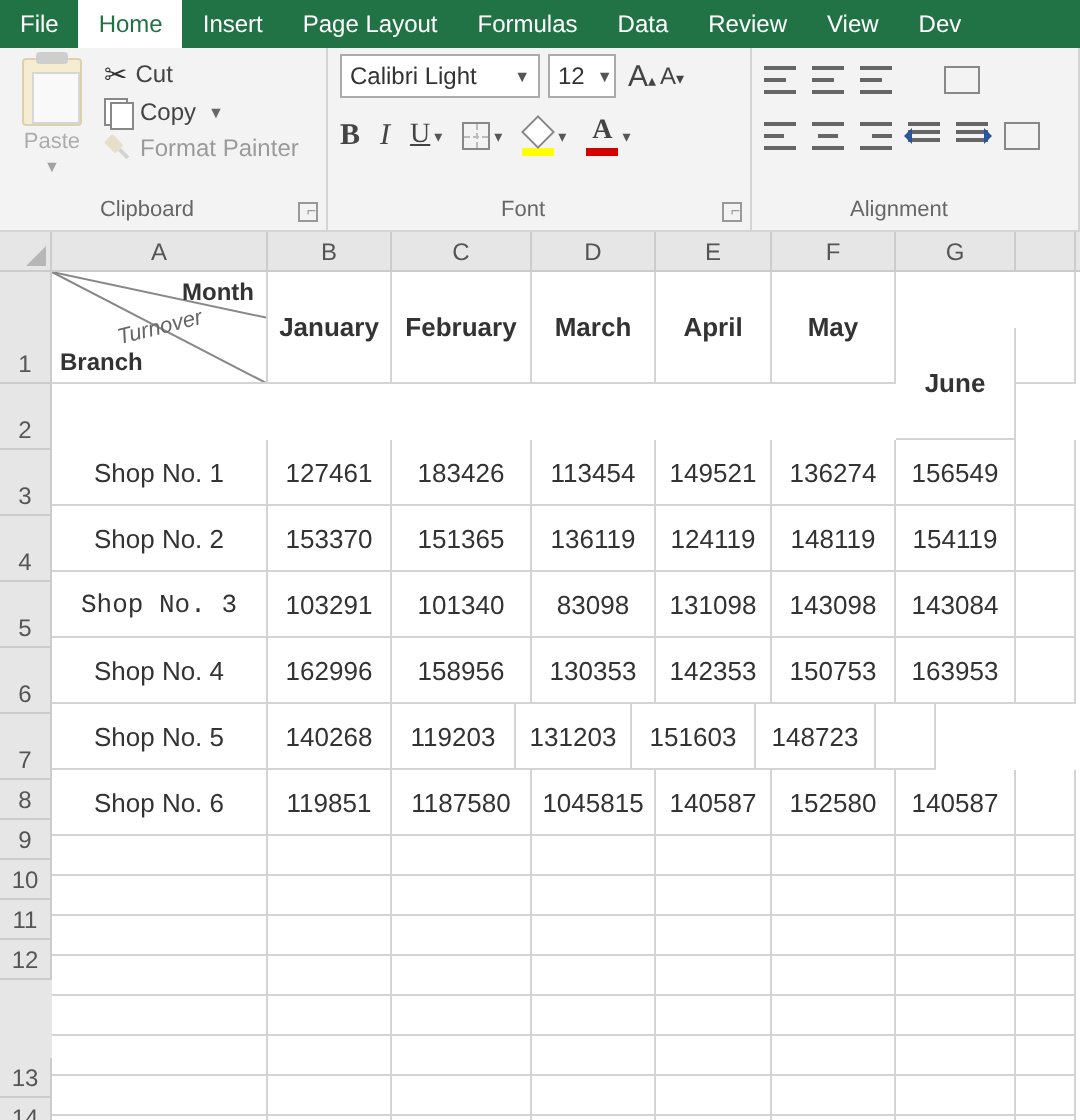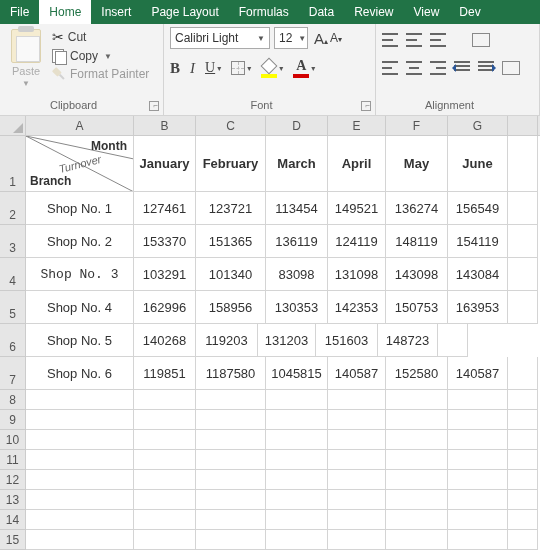--- a/index.html
+++ b/index.html
@@ -275,47 +275,47 @@
       <div style="height: 33px;">3</div>
       <div style="height: 33px;">4</div>
       <div style="height: 33px;">5</div>
       <div style="height: 33px;">6</div>
       <div style="height: 33px;">7</div>
       <div style="height: 20px;">8</div>
       <div style="height: 20px;">9</div>
       <div style="height: 20px;">10</div>
       <div style="height: 20px;">11</div>
       <div style="height: 20px;">12</div>
-      <div style="height: 20px;">13</div>
+      <div style="height: 20px; margin-top: 39px;">13</div>
       <div style="height: 20px;">14</div>
       <div style="height: 20px;">15</div>
     </div>
   <div class="cells" id="cells">
       <div class="row hdr">
         <div class="cell diag" style="width: 108px;">
           <svg width="108" height="56">
             <line x1="0" y1="0" x2="108" y2="56" stroke="#888" stroke-width="1"></line>
             <line x1="0" y1="0" x2="108" y2="23" stroke="#888" stroke-width="1"></line>
           </svg>
           <span class="month">Month</span>
           <span class="turnover">Turnover</span>
           <span class="branch">Branch</span>
         </div>
         <div class="cell " style="width: 62px;">January</div>
         <div class="cell " style="width: 70px;">February</div>
         <div class="cell " style="width: 62px;">March</div>
         <div class="cell " style="width: 58px;">April</div>
         <div class="cell " style="width: 62px;">May</div>
-        <div class="cell " style="width: 60px;">June</div>
+        <div class="cell " style="width: 60px; margin-top: 28px;">June</div>
         <div class="cell " style="width: 30px;"></div>
       </div>
       <div class="row data">
         <div class="cell shop" style="width: 108px;">Shop No. 1</div>
         <div class="cell " style="width: 62px;">127461</div>
-        <div class="cell " style="width: 70px;">123721</div>
+        <div class="cell " style="width: 70px;">183426</div>
         <div class="cell " style="width: 62px;">113454</div>
         <div class="cell " style="width: 58px;">149521</div>
         <div class="cell " style="width: 62px;">136274</div>
         <div class="cell " style="width: 60px;">156549</div>
         <div class="cell " style="width: 30px;"></div>
       </div>
       <div class="row data">
         <div class="cell shop" style="width: 108px;">Shop No. 2</div>
         <div class="cell " style="width: 62px;">153370</div>
         <div class="cell " style="width: 70px;">151365</div>

